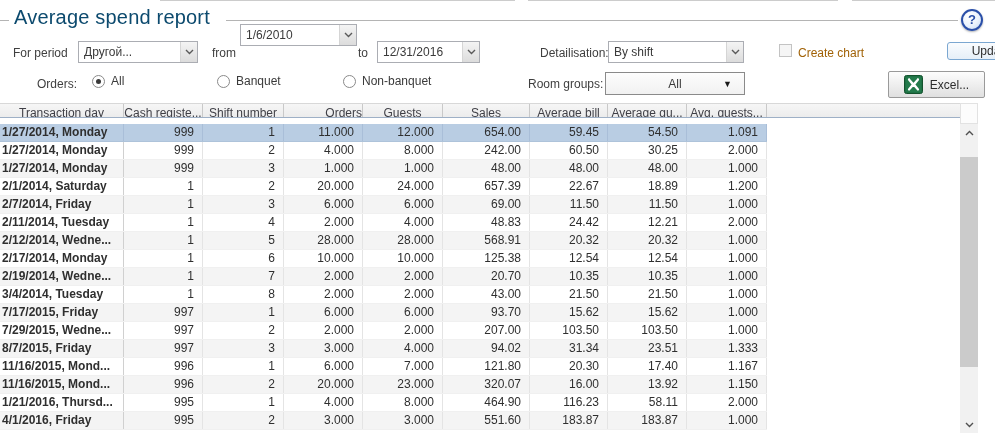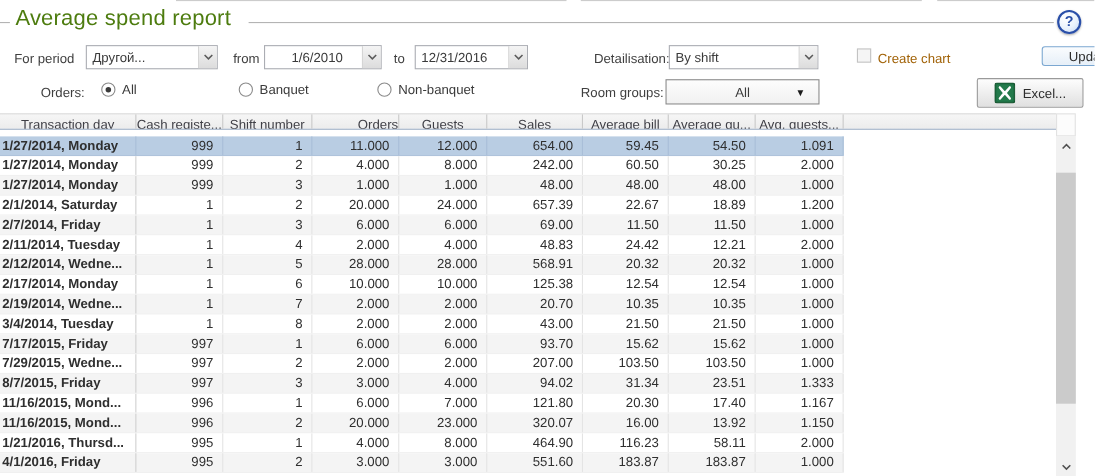--- a/index.html
+++ b/index.html
@@ -15,21 +15,21 @@
   
   .top-frag { position: absolute; top: 0; height: 3px; border-top: 1px solid #cccccc; }
   .frag1 { left: 160px; width: 355px; }
   .frag2 { left: 528px; width: 310px; }
   .frag3 { left: 852px; width: 143px; }
 
   
   .title-tick { position: absolute; left: 0; top: 20px; width: 9px; height: 1px; background: #b4b4b4; }
   .page-title {
     position: absolute; left: 14px; top: 6px;
-    font-size: 20px; font-weight: 400; color: #4d7c0f; letter-spacing: 0.2px;
+    font-size: 20px; font-weight: 400; color: #0c4a6e; letter-spacing: 0.2px;
   }
   .title-line { position: absolute; left: 226px; top: 20px; width: 732px; height: 1px; background: #b4b4b4; }
   .help-btn {
     position: absolute; left: 961px; top: 9px; width: 22px; height: 22px;
     border-radius: 50%;
     border: 2px solid #2a4fa8;
     background: radial-gradient(circle at 35% 30%, #ffffff 0%, #eaf2fc 55%, #c3d7f3 100%);
     box-shadow: 0 1px 2px rgba(0,0,0,0.3);
     text-align: center; line-height: 18px;
     font-weight: bold; font-size: 13px; color: #2a4fa8;
@@ -154,21 +154,21 @@
 <span class="lbl" style="left:13px; top:46px;">For period</span>
 <div class="combo" style="left:78px; top:41px; width:120px;">
   <span class="val">Другой...</span>
   <span class="arrow">
     <svg width="9" height="6" viewBox="0 0 9 6">
         <path d="M1 1 L4.5 4.5 L8 1" stroke="#5a5a5a" stroke-width="1.4" fill="none"></path>
       </svg>
   </span>
 </div>
 <span class="lbl" style="left:212px; top:46px;">from</span>
-<div class="combo" style="left:240px; top:41px; width:107px;padding-left:19px;">
+<div class="combo" style="left:240px; top:24px; width:117px;">
   <span class="val">1/6/2010</span>
   <span class="arrow">
     <svg width="9" height="6" viewBox="0 0 9 6">
         <path d="M1 1 L4.5 4.5 L8 1" stroke="#5a5a5a" stroke-width="1.4" fill="none"></path>
       </svg>
   </span>
 </div>
 <span class="lbl" style="left:358px; top:46px;">to</span>
 <div class="combo" style="left:377px; top:41px; width:103px;">
   <span class="val">12/31/2016</span>

